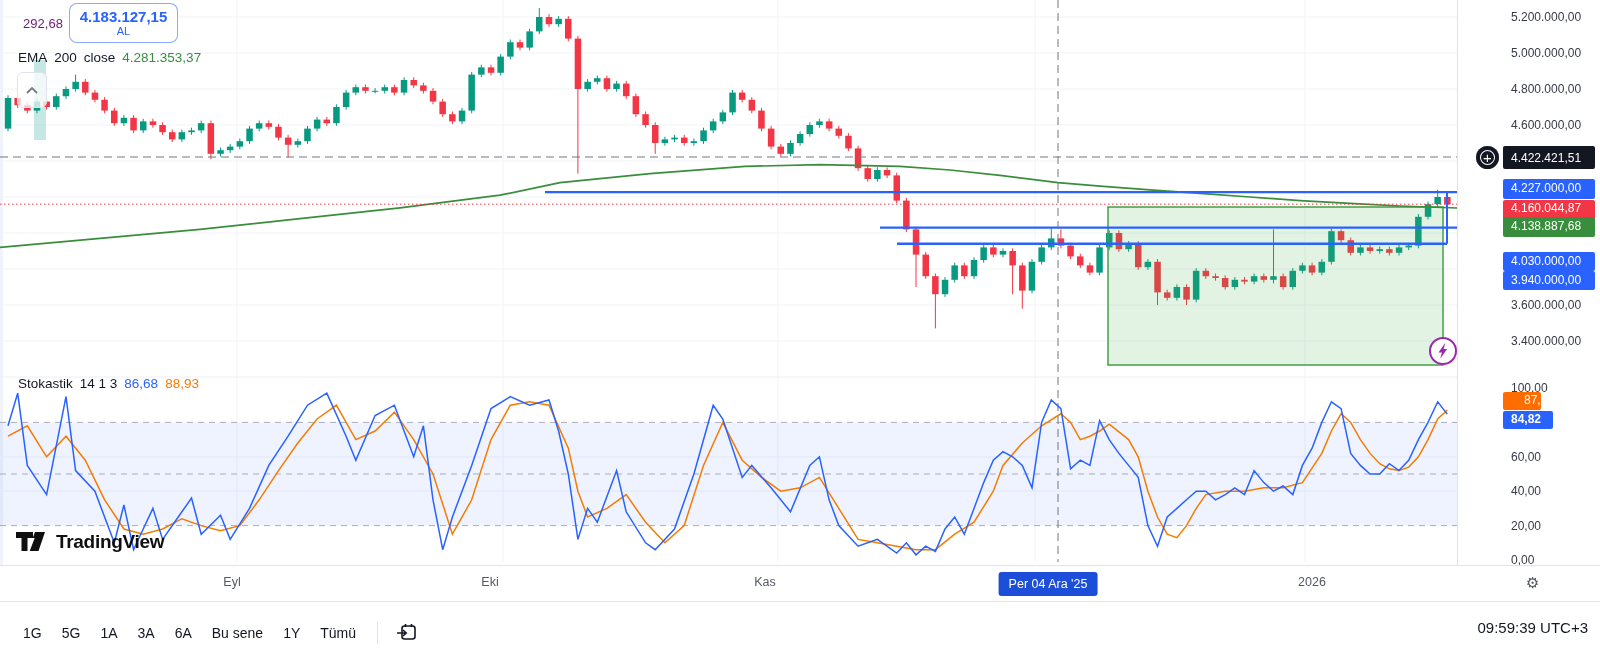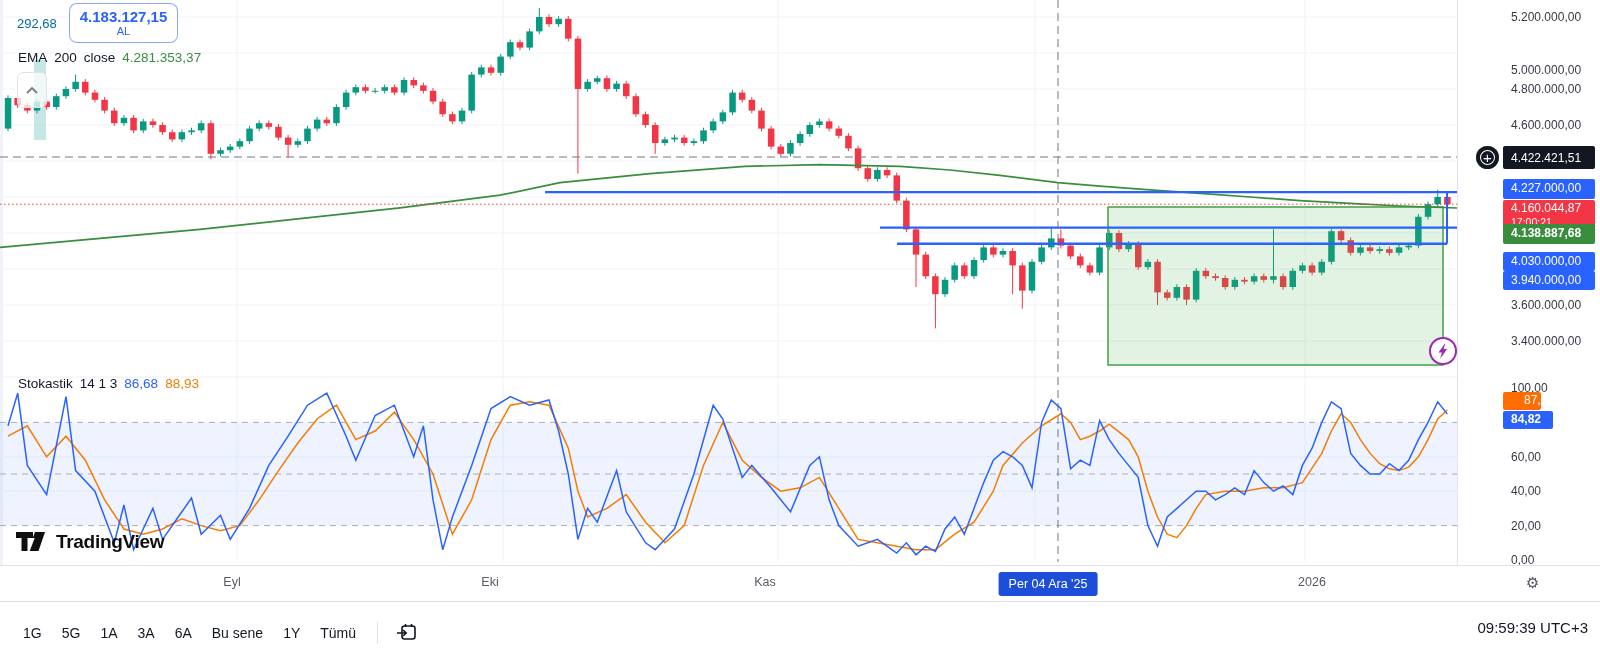--- a/index.html
+++ b/index.html
@@ -9,21 +9,21 @@
   .left-strip{position:absolute;left:0;top:0;width:3px;height:600px;background:#f0f3fa;}
   #chart-svg{position:absolute;left:0;top:0;}
   
   .trade-panel{position:absolute;left:17px;top:3px;display:flex;align-items:center;z-index:5;}
   .tbtn{display:flex;flex-direction:column;align-items:center;justify-content:center;
         width:109px;height:40px;border-radius:8px;background:rgba(255,255,255,0.92);cursor:pointer;line-height:1.15;}
   .tbtn.sell{border:1px solid rgba(242,54,69,0.55);color:#f23645;}
   .tbtn.buy{border:1px solid rgba(41,98,255,0.55);color:#2962ff;}
   .tbtn .v{font-size:15px;font-weight:700;}
   .tbtn .l{font-size:11px;}
-  .spread{width:52px;font-size:13px;color:#0369a1;}
+  .spread{width:52px;text-align:center;font-size:13px;color:#701a75;}
   
   .legend{position:absolute;left:18px;font-size:13.5px;z-index:4;display:flex;gap:7px;align-items:baseline;}
   .lg-dark{color:#131722;} .lg-gray{color:#0f172a;} .lg-green{color:#388e3c;}
   .lg-blue{color:#2962ff;} .lg-orange{color:#f57c00;}
   .collapse-btn{position:absolute;left:17px;top:72px;width:30px;height:36px;border:1px solid #e0e3eb;
         border-radius:6px;background:rgba(255,255,255,0.75);display:flex;align-items:center;justify-content:center;cursor:pointer;z-index:4;}
   
   .watermark{position:absolute;left:16px;top:531px;display:flex;align-items:center;gap:8px;z-index:4;}
   .watermark .wm-text{font-size:19px;font-weight:700;color:#0f0f0f;letter-spacing:-0.3px;}
   
@@ -439,39 +439,39 @@
     <svg width="30" height="30" viewBox="0 0 30 30">
       <circle cx="15" cy="15" r="13" fill="#fff" stroke="#9c27b0" stroke-width="2"></circle>
       <path d="M16.8 7.5 L10.5 16.5 h3.4 L12.2 22.8 l6.9 -9.8 h-3.5 l1.6 -5.5 z" fill="#9c27b0"></path>
     </svg>
   </div>
 
   <div class="price-scale" id="price-scale">
     <div class="plus-circle">+</div>
     <div class="ch-badge">4.422.421,51</div>
   <div class="axis-label" style="top: 17px;">5.200.000,00</div>
-      <div class="axis-label" style="top: 53px; margin-top: 17px;">5.000.000,00</div>
+      <div class="axis-label" style="top: 53px;">5.000.000,00</div>
       <div class="axis-label" style="top: 89px;">4.800.000,00</div>
       <div class="axis-label" style="top: 125px;">4.600.000,00</div>
       <div class="axis-label" style="top: 305px;">3.600.000,00</div>
       <div class="axis-label" style="top: 341px;">3.400.000,00</div>
       <div class="axis-label" style="top: 388px;">100,00</div>
       <div class="axis-label" style="top: 422px;">80,00</div>
       <div class="axis-label" style="top: 457px;">60,00</div>
       <div class="axis-label" style="top: 491px;">40,00</div>
       <div class="axis-label" style="top: 526px;">20,00</div>
       <div class="axis-label" style="top: 560px;">0,00</div>
       <div class="badge blue" style="top: 179px; height: 20px;">
         <div>4.227.000,00</div>
       </div>
       <div class="badge red" style="top: 200px; height: 30px;">
         <div>4.160.044,87</div>
         <div class="sub">17:00:21</div>
       </div>
-      <div class="badge green" style="top: 224px; height: 20px; font-weight: bold;">
+      <div class="badge green" style="top: 217px; height: 20px;">
         <div>4.138.887,68</div>
       </div>
       <div class="badge blue" style="top: 252px; height: 19px;">
         <div>4.030.000,00</div>
       </div>
       <div class="badge blue" style="top: 271px; height: 19px;">
         <div>3.940.000,00</div>
       </div>
       <div class="badge orange" style="top: 392px; height: 18px; width: 38px; padding-left: 21px;">
         <div>87,20</div>

